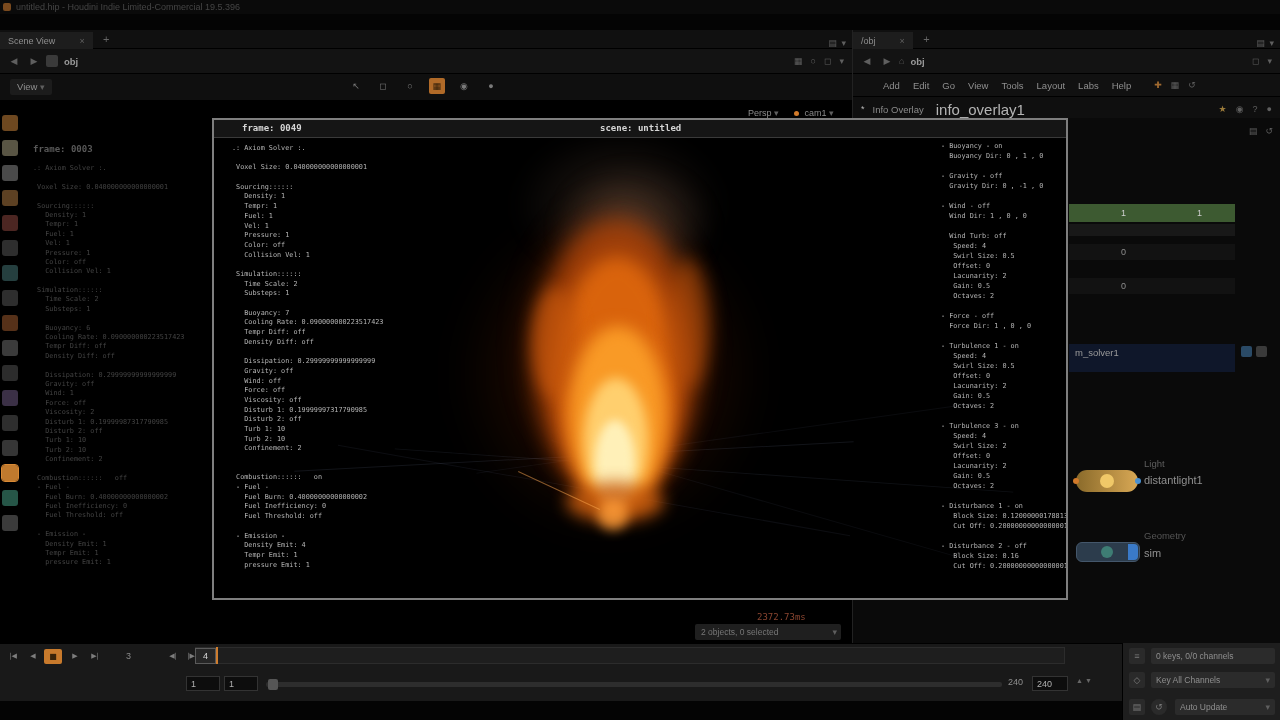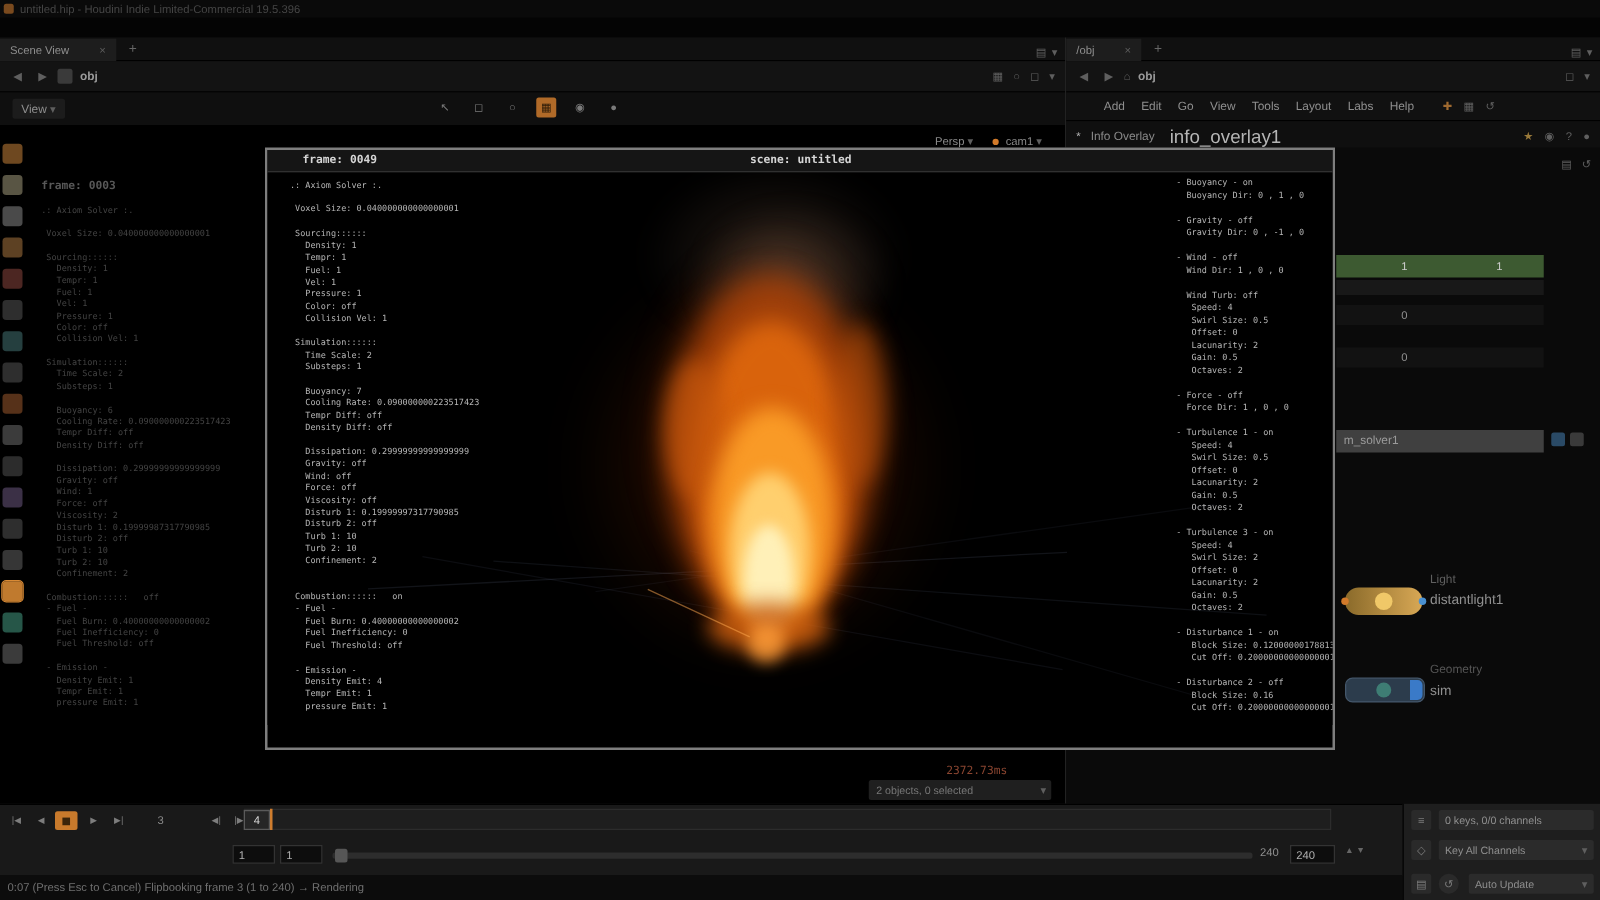--- a/index.html
+++ b/index.html
@@ -61,21 +61,21 @@
   #overlay-node{color:#b5b5b5;font-size:15px;margin-left:4px;}
   .rp-overlay-right{position:absolute;right:8px;top:5px;display:flex;gap:9px;}
   #rp-net{position:absolute;left:0;top:88px;width:428px;height:525px;background:#0a0a0a;}
   #net-tools{position:absolute;right:8px;top:6px;display:flex;gap:8px;}
   .prm{position:absolute;left:216px;width:166px;box-sizing:border-box;font-size:9px;color:#cfcfcf;}
   #param-green{top:86px;height:18px;background:#3d5a31;line-height:18px;}
   #param-green span{position:absolute;}
   #param-bar{top:106px;height:12px;background:#181818;}
   #param-r2{top:126px;height:16px;background:#121212;color:#8f8f8f;line-height:16px;}
   #param-r3{top:160px;height:16px;background:#121212;color:#8f8f8f;line-height:16px;}
-  #solver-chip{position:absolute;left:216px;top:226px;width:166px;height:18px;background:#404040;
+  #solver-chip{position:absolute;left:216px;top:226px;width:166px;height:28px;background:#0f172a;
                color:#9a9a9a;font-size:9.5px;line-height:18px;padding-left:6px;box-sizing:border-box;}
   #solver-icons{position:absolute;left:388px;top:228px;display:flex;gap:4px;}
   .mini-sq{width:11px;height:11px;border-radius:2px;}
   #light-label{position:absolute;left:291px;top:340px;color:#5f5f5f;font-size:9.5px;}
   #light-name{position:absolute;left:291px;top:356px;color:#909090;font-size:11px;}
   #light-node{position:absolute;left:223px;top:352px;width:62px;height:22px;border-radius:11px;
               background:linear-gradient(90deg,#8a6a2a,#d8a855);}
   .ln-core{position:absolute;left:24px;top:4px;width:14px;height:14px;border-radius:50%;background:#f0c868;}
   .ln-flag-l{position:absolute;left:-3px;top:8px;width:6px;height:6px;border-radius:50%;background:#d27a2a;}
   .ln-flag-r{position:absolute;right:-3px;top:8px;width:6px;height:6px;border-radius:50%;background:#4a90d0;}
@@ -535,17 +535,14 @@
       <span>Key All Channels</span>
     </span>
     <span class="br-ic" style="left:6px;top:56px;">▤</span>
     <span class="br-ic" style="left:28px;top:56px;border-radius:50%;">↺</span>
     <span class="br-chip" style="left:52px;top:56px;width:100px;">
       <span class="ic">▾</span>
       <span>Auto Update</span>
     </span>
   </div>
 
-  <div id="statusbar">
-    <span>0:07 (Press Esc to Cancel) Flipbooking frame 3 (1 to 240)  →  Rendering</span>
-  </div>
 
 </div>
 
 </body></html>

